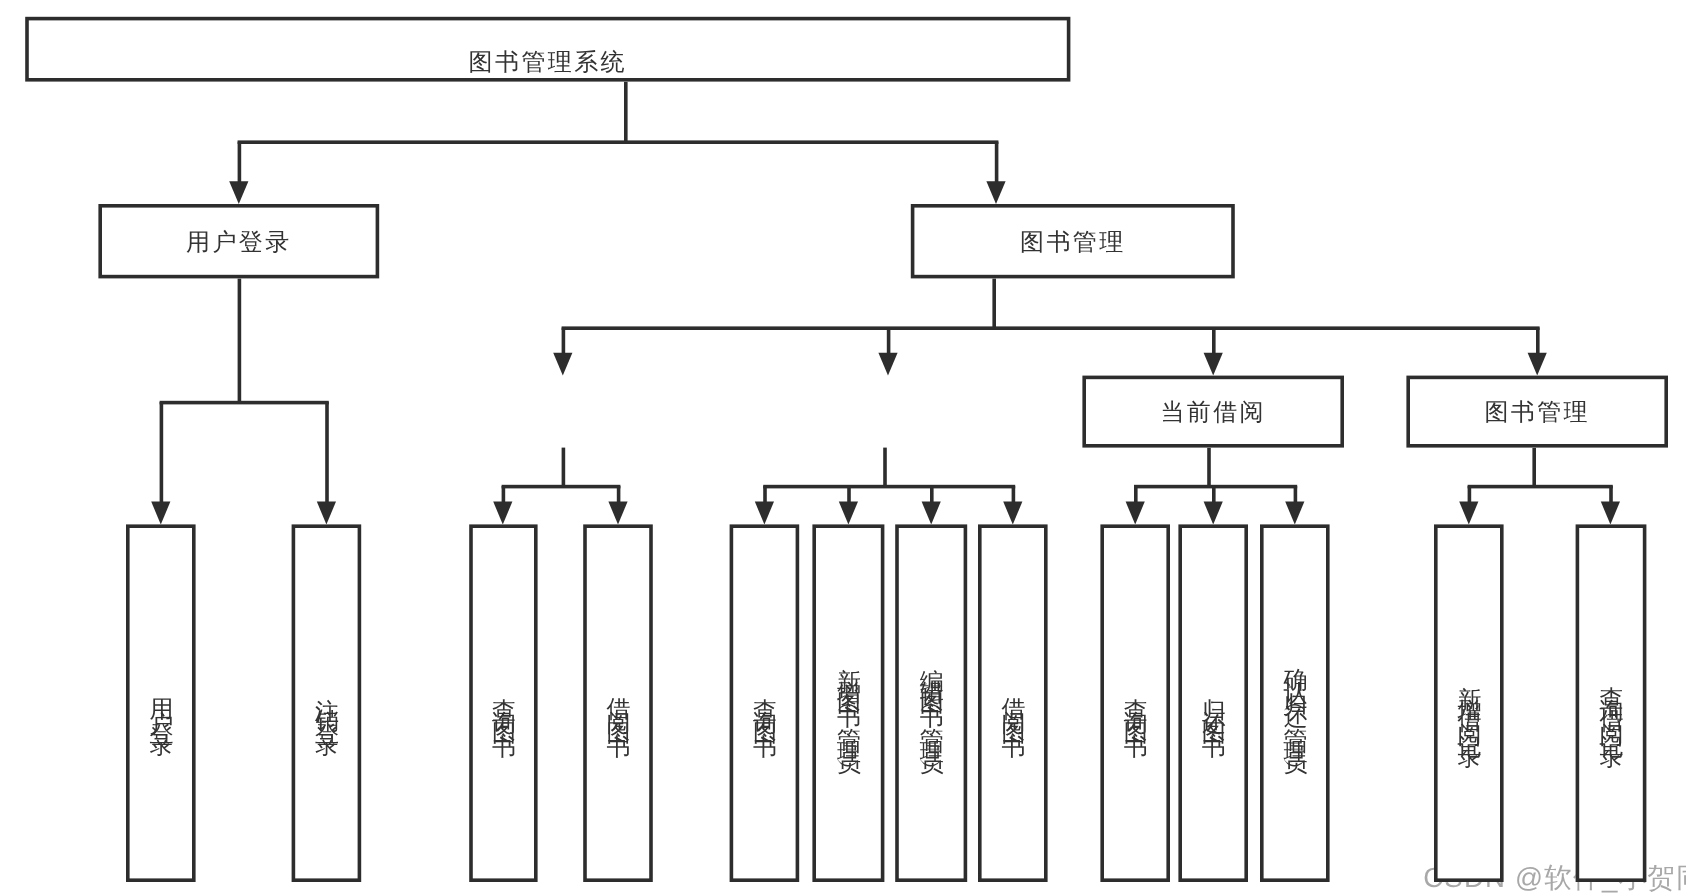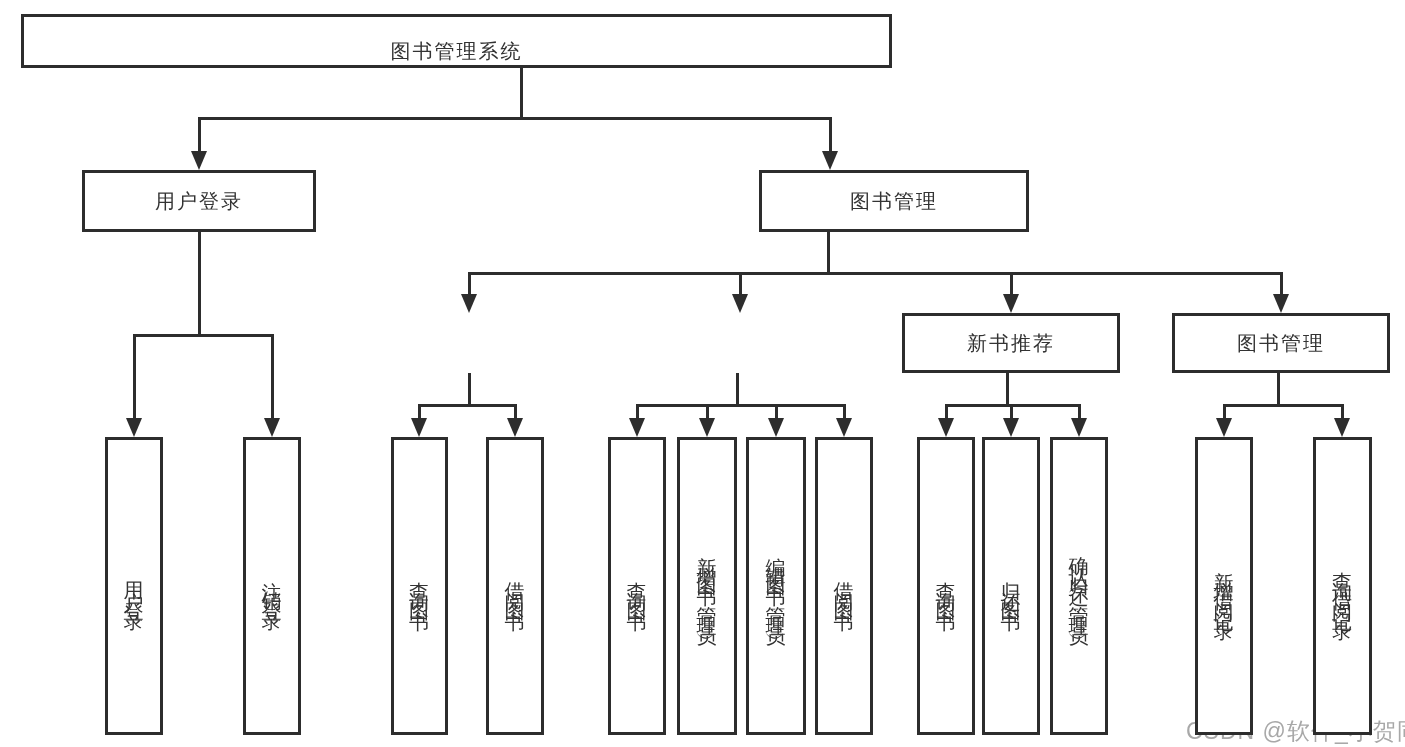--- a/index.html
+++ b/index.html
@@ -114,21 +114,21 @@
     <div class="node h" style="left: 21px; top: 14px; width: 871px; height: 54px; align-items: flex-end;">
       <span class="label">图书管理系统</span>
     </div>
     <div class="node h" style="left: 82px; top: 170px; width: 234px; height: 62px;">
       <span class="label">用户登录</span>
     </div>
     <div class="node h" style="left: 712px; top: 170px; width: 270px; height: 62px; margin-left: 47px;">
       <span class="label">图书管理</span>
     </div>
     <div class="node h" style="left: 902px; top: 313px; width: 218px; height: 60px;">
-      <span class="label">新书推荐</span>
+      <span class="label">当前借阅</span>
     </div>
     <div class="node h" style="left: 1172px; top: 313px; width: 218px; height: 60px;">
       <span class="label">图书管理</span>
     </div>
     <div class="node v" style="left: 105px; top: 437px; width: 58px; height: 298px;">
       <span class="label">用户登录</span>
     </div>
     <div class="node v" style="left: 243px; top: 437px; width: 58px; height: 298px;">
       <span class="label">注销登录</span>
     </div>

